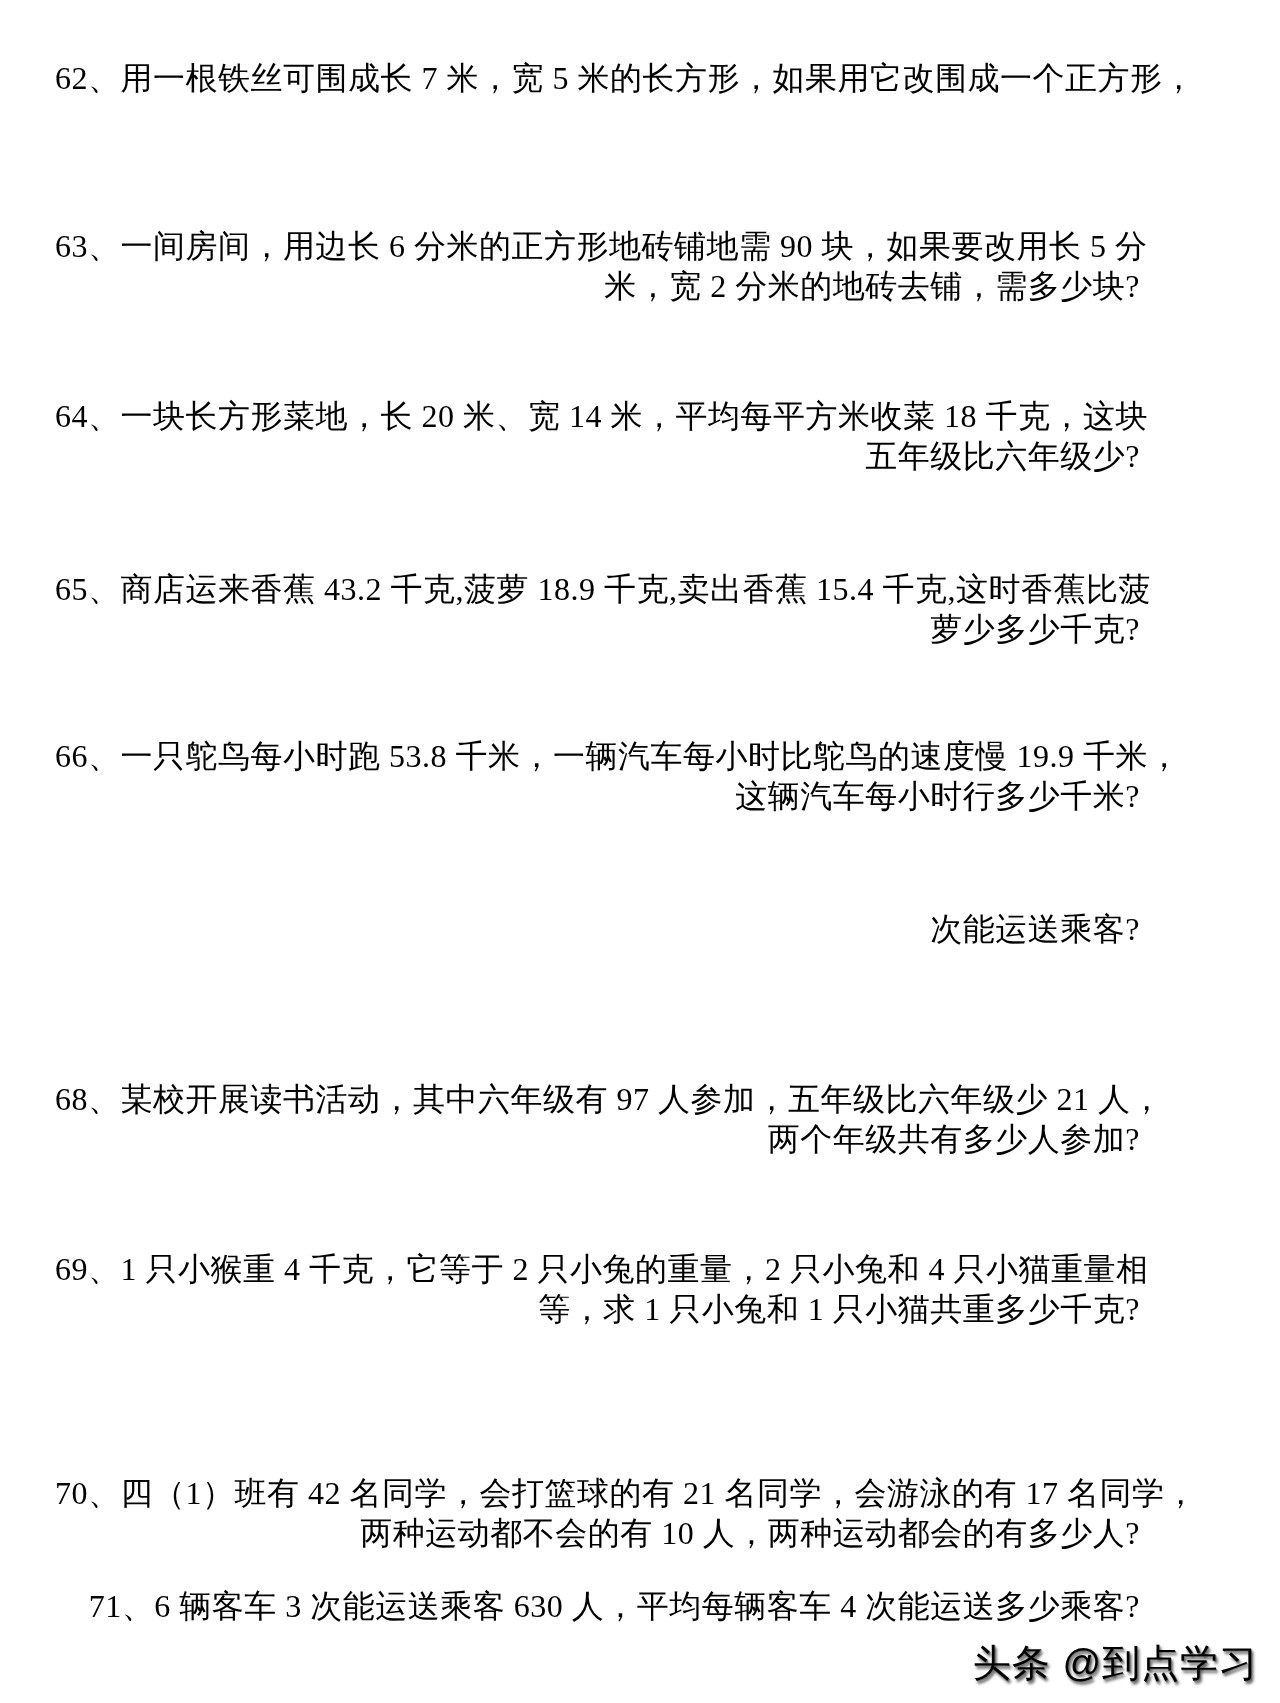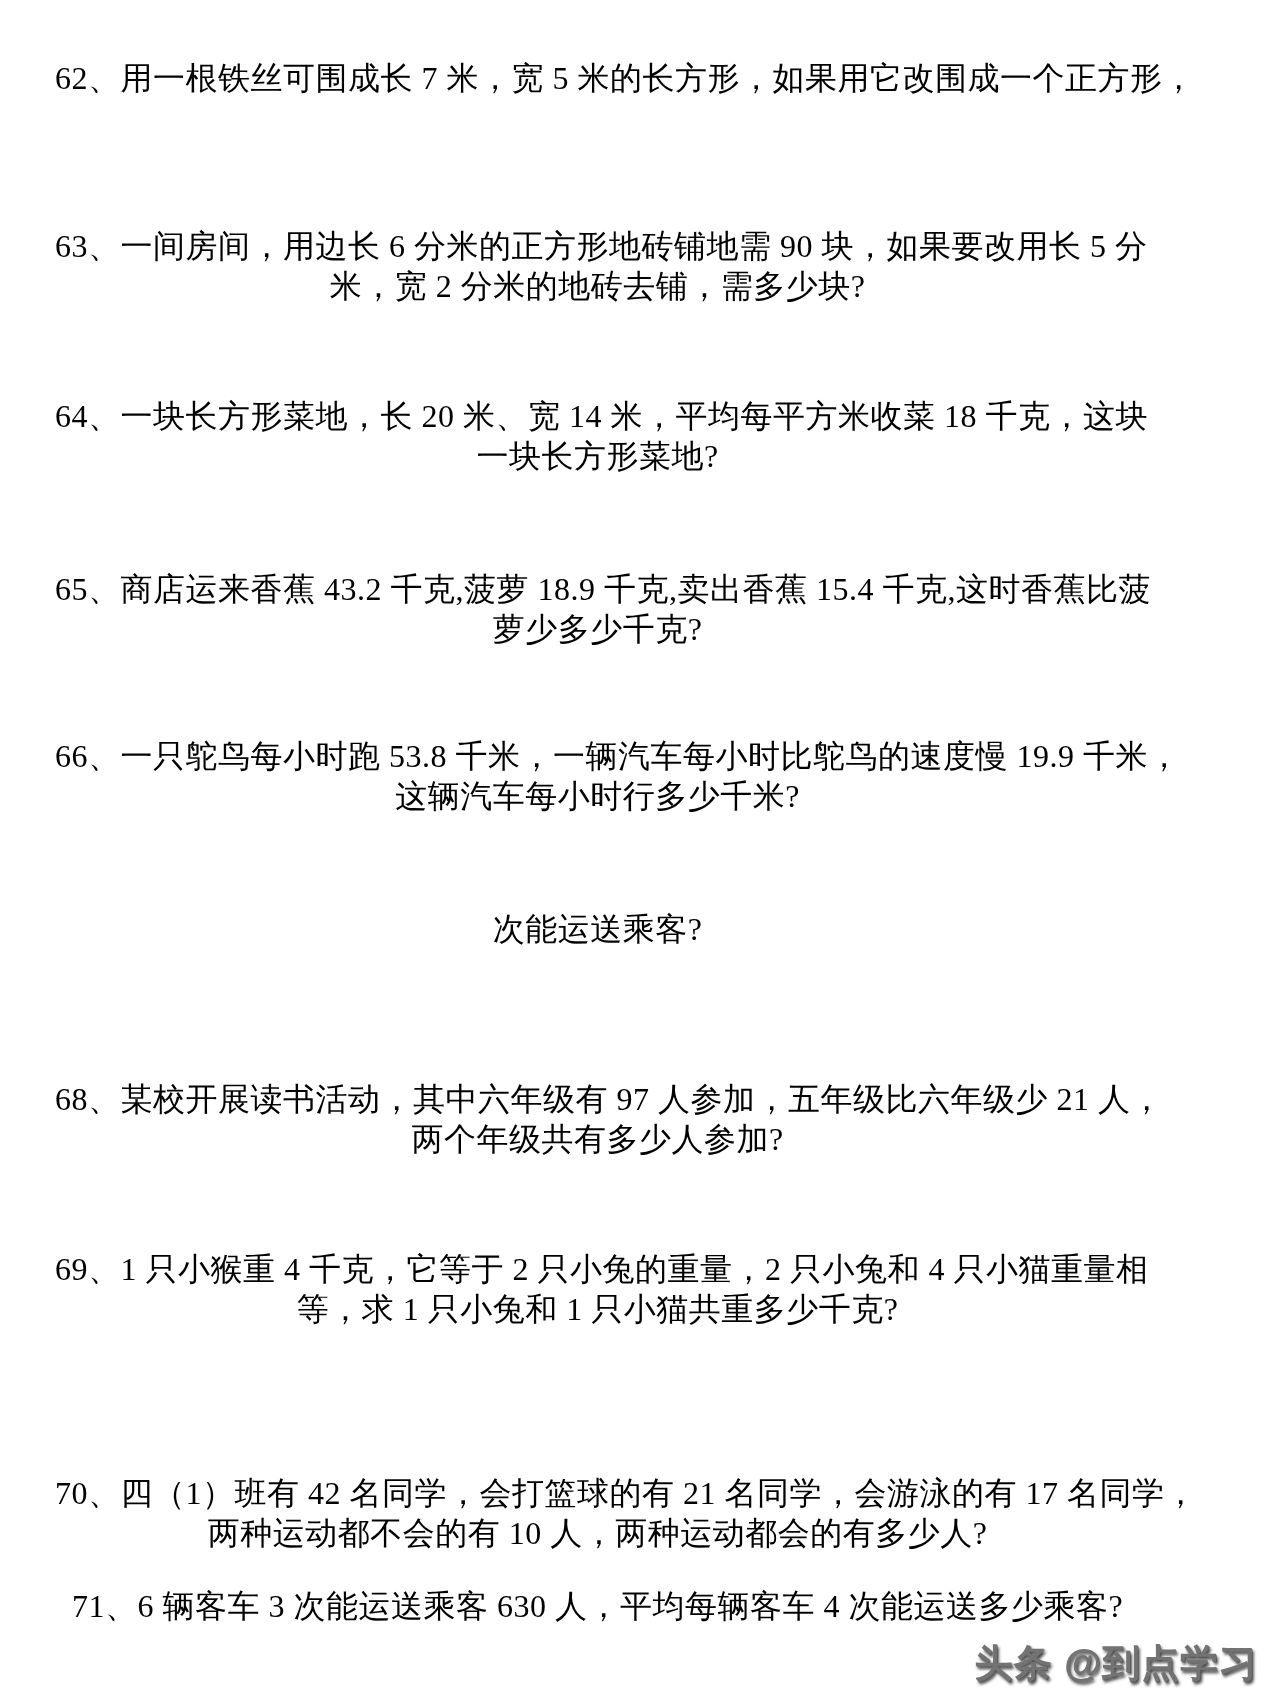--- a/index.html
+++ b/index.html
@@ -15,55 +15,55 @@
     color: #000000;
     font-family: "Liberation Serif", "DejaVu Serif", serif;
     font-size: 32px;
     overflow: hidden;
   }
   .problem {
     position: absolute;
     left: 55px;
     width: 1085px;
     line-height: 40px;
-    text-align: center;
+    text-align: right;
     letter-spacing: 0.5px;
   }
   .line {
     white-space: nowrap;
   }
   .watermark {
     position: absolute;
     top: 1638px;
     right: 22px;
     font-family: "Liberation Sans", "DejaVu Sans", sans-serif;
     font-size: 38px;
-    font-weight: 700;
-    color: #737373;
+    font-weight: 400;
+    color: #000000;
     text-shadow: 2px 3px 3px rgba(70,70,70,0.95), 1px 1px 0 rgba(90,90,90,0.6);
     letter-spacing: 1px;
   }
 </style>
 </head>
 <body>
 
 <div class="doc">
 
   <section class="problem" style="top:58px">
     <div class="line">62、用一根铁丝可围成长 7 米，宽 5 米的长方形，如果用它改围成一个正方形，</div>
   </section>
 
   <section class="problem" style="top:226px">
     <div class="line">63、一间房间，用边长 6 分米的正方形地砖铺地需 90 块，如果要改用长 5 分</div>
     <div class="line">米，宽 2 分米的地砖去铺，需多少块?</div>
   </section>
 
   <section class="problem" style="top:396px">
     <div class="line">64、一块长方形菜地，长 20 米、宽 14 米，平均每平方米收菜 18 千克，这块</div>
-    <div class="line">一块长方形菜地?</div>
+    <div class="line">五年级比六年级少?</div>
   </section>
 
   <section class="problem" style="top:569px">
     <div class="line">65、商店运来香蕉 43.2 千克,菠萝 18.9 千克,卖出香蕉 15.4 千克,这时香蕉比菠</div>
     <div class="line">萝少多少千克?</div>
   </section>
 
   <section class="problem" style="top:736px">
     <div class="line">66、一只鸵鸟每小时跑 53.8 千米，一辆汽车每小时比鸵鸟的速度慢 19.9 千米，</div>
     <div class="line">这辆汽车每小时行多少千米?</div>

